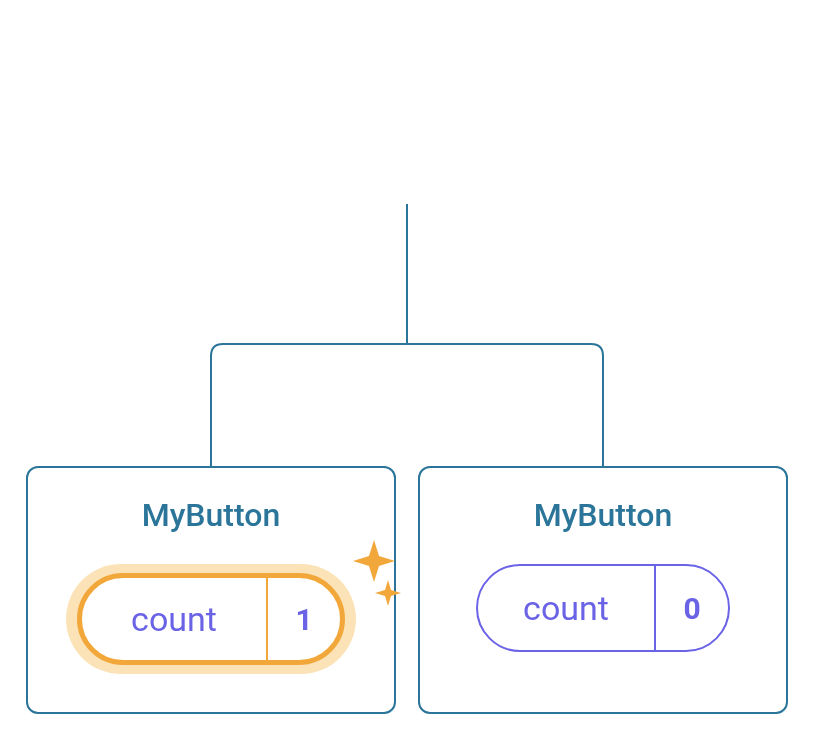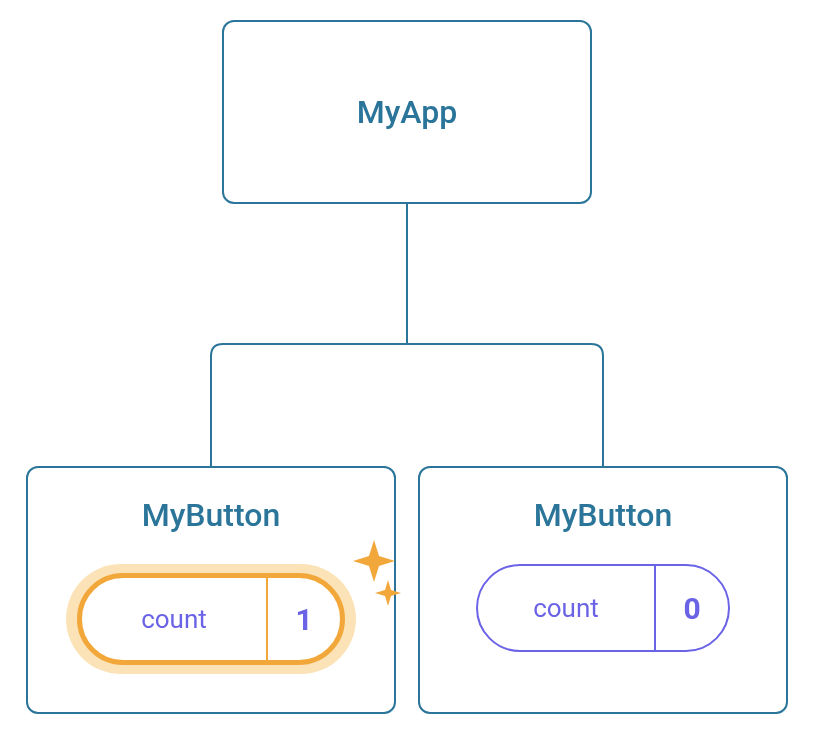--- a/index.html
+++ b/index.html
@@ -88,21 +88,21 @@
       background: #ffffff;
       width: 268px;
       height: 92px;
       border-radius: 999px;
       display: flex;
       align-items: center;
       overflow: hidden;
     }
     .pill-label {
       color: #6b63e6;
-      font-size: 26px;
+      font-size: 34px;
       font-weight: 400;
       padding: 0 28px;
       flex: 1;
       text-align: center;
     }
     .pill-divider-normal {
       width: 2px;
       height: 100%;
       background: #6b63e6;
     }
@@ -135,23 +135,20 @@
 
 <div class="diagram">
 
   <svg class="connector" width="814" height="734" style="left:0;top:0;">
 
     <line x1="407" y1="204" x2="407" y2="344" stroke="#2a7599" stroke-width="2"></line>
 
     <path d="M 211 466 L 211 356 Q 211 344 223 344 L 591 344 Q 603 344 603 356 L 603 466" fill="none" stroke="#2a7599" stroke-width="2"></path>
   </svg>
 
-  <div class="node parent-node">
-    <div class="node-title">MyApp</div>
-  </div>
 
   <div class="node child-left">
     <div class="node-title">MyButton</div>
     <div class="pill-wrapper">
       <div class="pill-highlight-outer">
         <div class="pill-highlight">
           <div class="pill-label">count</div>
           <div class="pill-divider-highlight"></div>
           <div class="pill-value">1</div>
         </div>

